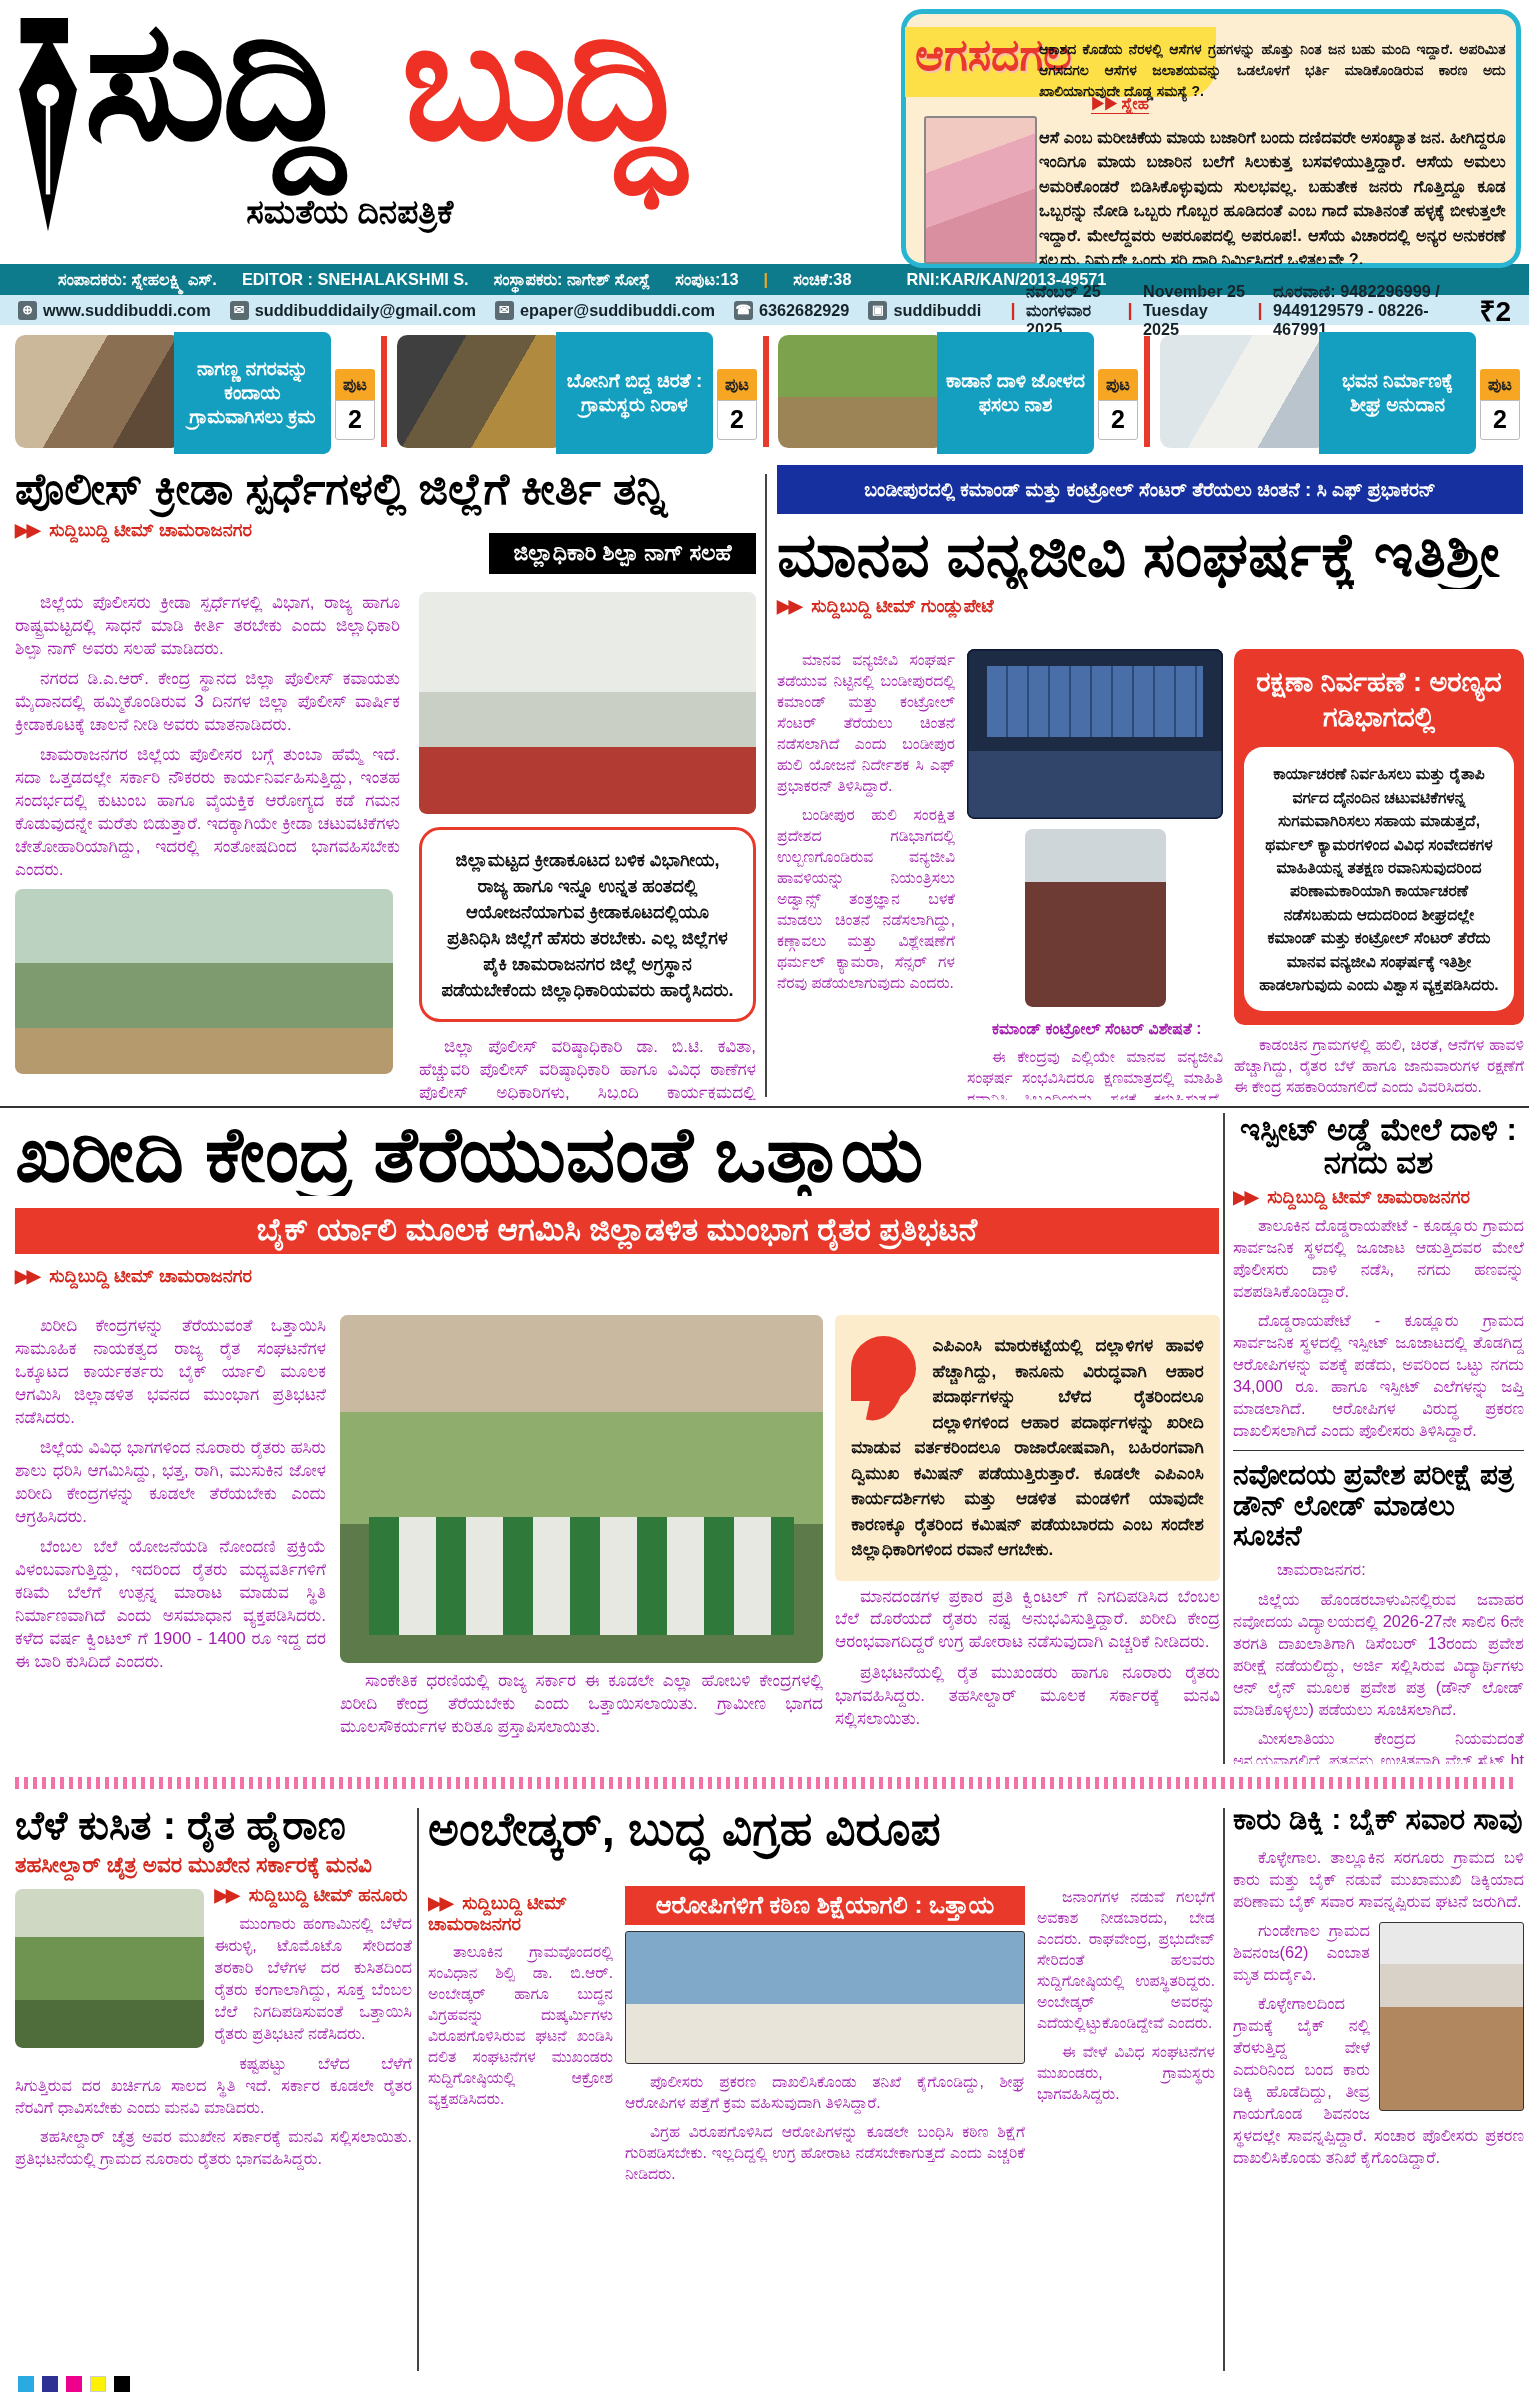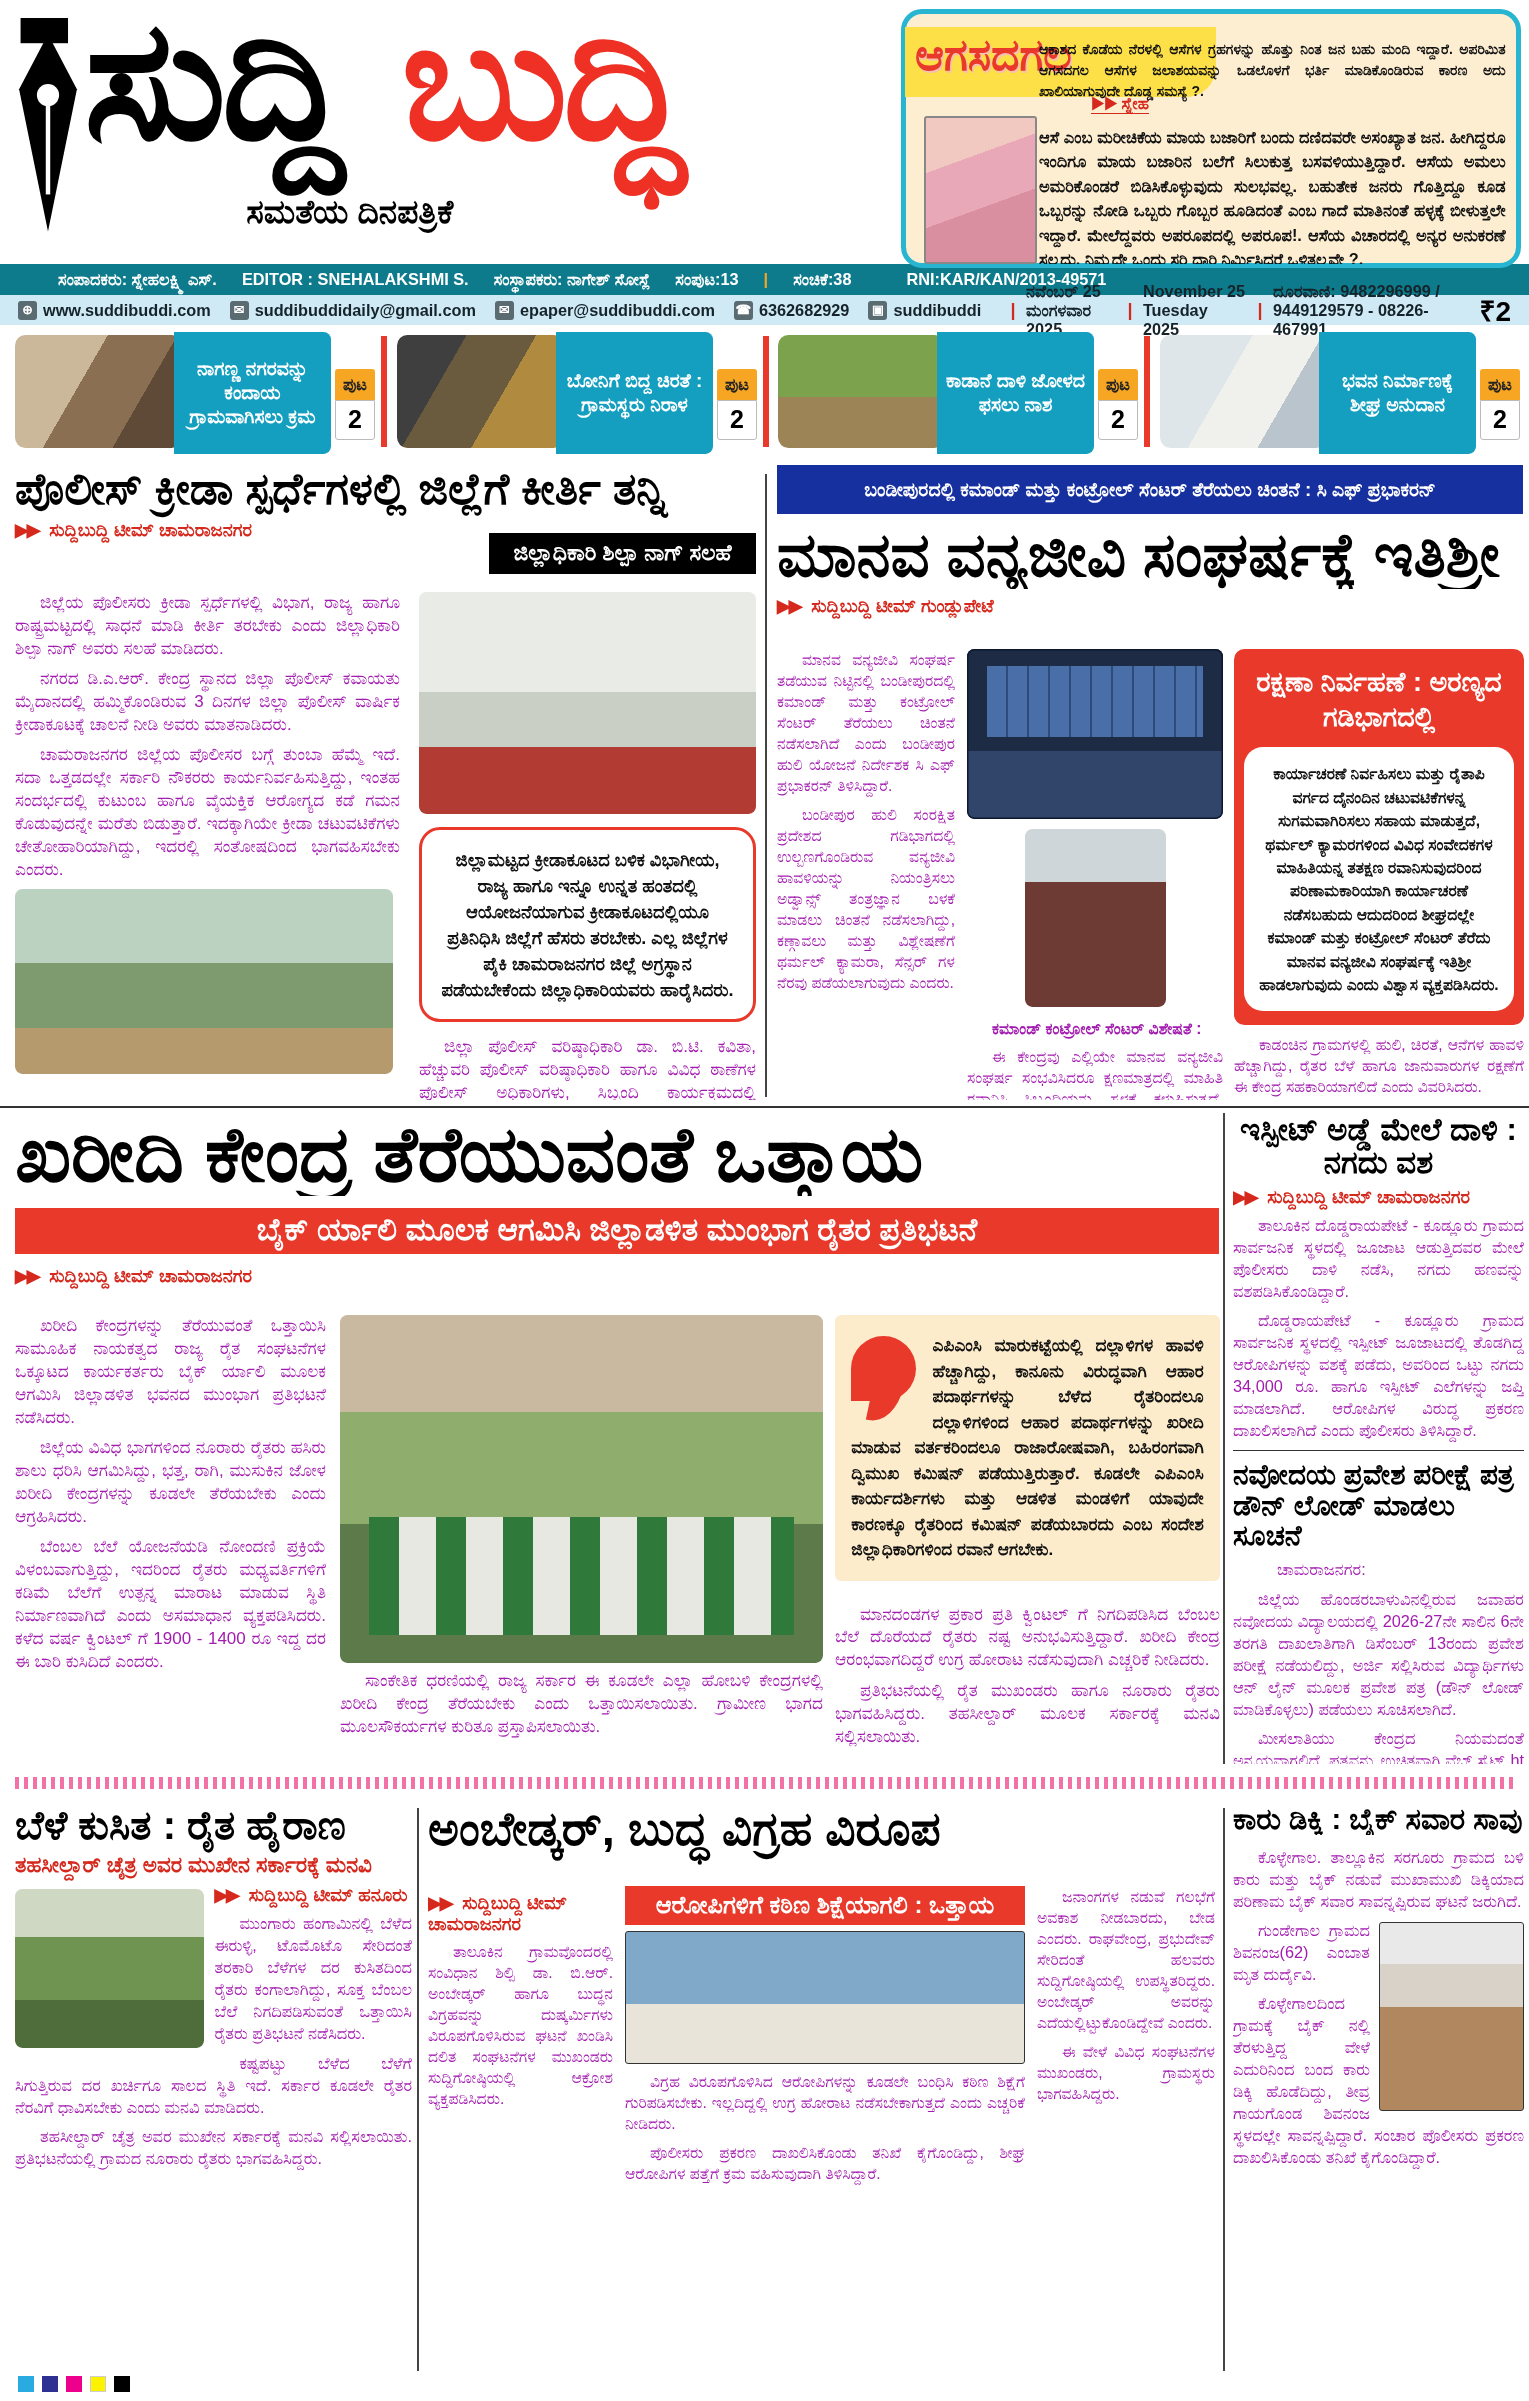--- a/index.html
+++ b/index.html
@@ -238,21 +238,21 @@
       </div>
       <div class="bodytxt" style="margin-top:7.4px">
         <p>ಸಾಂಕೇತಿಕ ಧರಣಿಯಲ್ಲಿ ರಾಜ್ಯ ಸರ್ಕಾರ ಈ ಕೂಡಲೇ ಎಲ್ಲಾ ಹೋಬಳಿ ಕೇಂದ್ರಗಳಲ್ಲಿ ಖರೀದಿ ಕೇಂದ್ರ ತೆರೆಯಬೇಕು ಎಂದು ಒತ್ತಾಯಿಸಲಾಯಿತು. ಗ್ರಾಮೀಣ ಭಾಗದ ಮೂಲಸೌಕರ್ಯಗಳ ಕುರಿತೂ ಪ್ರಸ್ತಾಪಿಸಲಾಯಿತು.</p>
       </div>
     </div>
     <div class="abs" style="left:820px;top:202px;width:385px;height:445px;overflow:hidden">
       <div class="quotebox">
         <span class="qmark"></span>
         <span>ಎಪಿಎಂಸಿ ಮಾರುಕಟ್ಟೆಯಲ್ಲಿ ದಲ್ಲಾಳಿಗಳ ಹಾವಳಿ ಹೆಚ್ಚಾಗಿದ್ದು, ಕಾನೂನು ವಿರುದ್ಧವಾಗಿ ಆಹಾರ ಪದಾರ್ಥಗಳನ್ನು ಬೆಳೆದ ರೈತರಿಂದಲೂ ದಲ್ಲಾಳಿಗಳಿಂದ ಆಹಾರ ಪದಾರ್ಥಗಳನ್ನು ಖರೀದಿ ಮಾಡುವ ವರ್ತಕರಿಂದಲೂ ರಾಜಾರೋಷವಾಗಿ, ಬಹಿರಂಗವಾಗಿ ದ್ವಿಮುಖ ಕಮಿಷನ್ ಪಡೆಯುತ್ತಿರುತ್ತಾರೆ. ಕೂಡಲೇ ಎಪಿಎಂಸಿ ಕಾರ್ಯದರ್ಶಿಗಳು ಮತ್ತು ಆಡಳಿತ ಮಂಡಳಿಗೆ ಯಾವುದೇ ಕಾರಣಕ್ಕೂ ರೈತರಿಂದ ಕಮಿಷನ್ ಪಡೆಯಬಾರದು ಎಂಬ ಸಂದೇಶ ಜಿಲ್ಲಾಧಿಕಾರಿಗಳಿಂದ ರವಾನೆ ಆಗಬೇಕು.</span>
       </div>
-      <div class="bodytxt" style="margin-top:23px">
+      <div class="bodytxt" style="margin-top:5px">
         <p>ಮಾನದಂಡಗಳ ಪ್ರಕಾರ ಪ್ರತಿ ಕ್ವಿಂಟಲ್ ಗೆ ನಿಗದಿಪಡಿಸಿದ ಬೆಂಬಲ ಬೆಲೆ ದೊರೆಯದೆ ರೈತರು ನಷ್ಟ ಅನುಭವಿಸುತ್ತಿದ್ದಾರೆ. ಖರೀದಿ ಕೇಂದ್ರ ಆರಂಭವಾಗದಿದ್ದರೆ ಉಗ್ರ ಹೋರಾಟ ನಡೆಸುವುದಾಗಿ ಎಚ್ಚರಿಕೆ ನೀಡಿದರು.</p>
         <p>ಪ್ರತಿಭಟನೆಯಲ್ಲಿ ರೈತ ಮುಖಂಡರು ಹಾಗೂ ನೂರಾರು ರೈತರು ಭಾಗವಹಿಸಿದ್ದರು. ತಹಸೀಲ್ದಾರ್ ಮೂಲಕ ಸರ್ಕಾರಕ್ಕೆ ಮನವಿ ಸಲ್ಲಿಸಲಾಯಿತು.</p>
       </div>
     </div>
   </section>
 
   <div class="vrule" style="left:1223px;top:1113px;height:651px"></div>
 
   <section class="abs" style="left:1233px;top:1113px;width:291px;height:651px;overflow:hidden">
     <div>
@@ -308,22 +308,22 @@
         <span>ಸುದ್ದಿಬುದ್ದಿ ಟೀಮ್ ಚಾಮರಾಜನಗರ</span>
       </div>
       <div class="bodytxt" style="font-size:15.6px">
         <p>ತಾಲೂಕಿನ ಗ್ರಾಮವೊಂದರಲ್ಲಿ ಸಂವಿಧಾನ ಶಿಲ್ಪಿ ಡಾ. ಬಿ.ಆರ್. ಅಂಬೇಡ್ಕರ್ ಹಾಗೂ ಬುದ್ಧನ ವಿಗ್ರಹವನ್ನು ದುಷ್ಕರ್ಮಿಗಳು ವಿರೂಪಗೊಳಿಸಿರುವ ಘಟನೆ ಖಂಡಿಸಿ ದಲಿತ ಸಂಘಟನೆಗಳ ಮುಖಂಡರು ಸುದ್ದಿಗೋಷ್ಠಿಯಲ್ಲಿ ಆಕ್ರೋಶ ವ್ಯಕ್ತಪಡಿಸಿದರು.</p>
       </div>
     </div>
     <div class="abs" style="left:197px;top:82px;width:400px;height:489px;overflow:hidden">
       <div class="redband" style="font-size:24px;height:39px;line-height:37px">ಆರೋಪಿಗಳಿಗೆ ಕಠಿಣ ಶಿಕ್ಷೆಯಾಗಲಿ : ಒತ್ತಾಯ</div>
       <div class="photo" style="width:400px;height:133px;margin-top:6px;background:linear-gradient(180deg,#7fa8c9 0 55%,#e8e4da 55%);border:1.5px solid #333;border-radius:3px"></div>
       <div class="bodytxt" style="font-size:15.6px;margin-top:7.4px">
+        <p>ಪೊಲೀಸರು ಪ್ರಕರಣ ದಾಖಲಿಸಿಕೊಂಡು ತನಿಖೆ ಕೈಗೊಂಡಿದ್ದು, ಶೀಘ್ರ ಆರೋಪಿಗಳ ಪತ್ತೆಗೆ ಕ್ರಮ ವಹಿಸುವುದಾಗಿ ತಿಳಿಸಿದ್ದಾರೆ.</p>
         <p>ವಿಗ್ರಹ ವಿರೂಪಗೊಳಿಸಿದ ಆರೋಪಿಗಳನ್ನು ಕೂಡಲೇ ಬಂಧಿಸಿ ಕಠಿಣ ಶಿಕ್ಷೆಗೆ ಗುರಿಪಡಿಸಬೇಕು. ಇಲ್ಲದಿದ್ದಲ್ಲಿ ಉಗ್ರ ಹೋರಾಟ ನಡೆಸಬೇಕಾಗುತ್ತದೆ ಎಂದು ಎಚ್ಚರಿಕೆ ನೀಡಿದರು.</p>
-        <p>ಪೊಲೀಸರು ಪ್ರಕರಣ ದಾಖಲಿಸಿಕೊಂಡು ತನಿಖೆ ಕೈಗೊಂಡಿದ್ದು, ಶೀಘ್ರ ಆರೋಪಿಗಳ ಪತ್ತೆಗೆ ಕ್ರಮ ವಹಿಸುವುದಾಗಿ ತಿಳಿಸಿದ್ದಾರೆ.</p>
       </div>
     </div>
     <div class="abs" style="left:609px;top:82px;width:178px;height:489px;overflow:hidden">
       <div class="bodytxt" style="font-size:15.6px">
         <p>ಜನಾಂಗಗಳ ನಡುವೆ ಗಲಭೆಗೆ ಅವಕಾಶ ನೀಡಬಾರದು, ಬೇಡ ಎಂದರು. ರಾಘವೇಂದ್ರ, ಪ್ರಭುದೇವ್ ಸೇರಿದಂತೆ ಹಲವರು ಸುದ್ದಿಗೋಷ್ಠಿಯಲ್ಲಿ ಉಪಸ್ಥಿತರಿದ್ದರು. ಅಂಬೇಡ್ಕರ್ ಅವರನ್ನು ಎದೆಯಲ್ಲಿಟ್ಟುಕೊಂಡಿದ್ದೇವೆ ಎಂದರು.</p>
         <p>ಈ ವೇಳೆ ವಿವಿಧ ಸಂಘಟನೆಗಳ ಮುಖಂಡರು, ಗ್ರಾಮಸ್ಥರು ಭಾಗವಹಿಸಿದ್ದರು.</p>
       </div>
     </div>
   </section>
 

